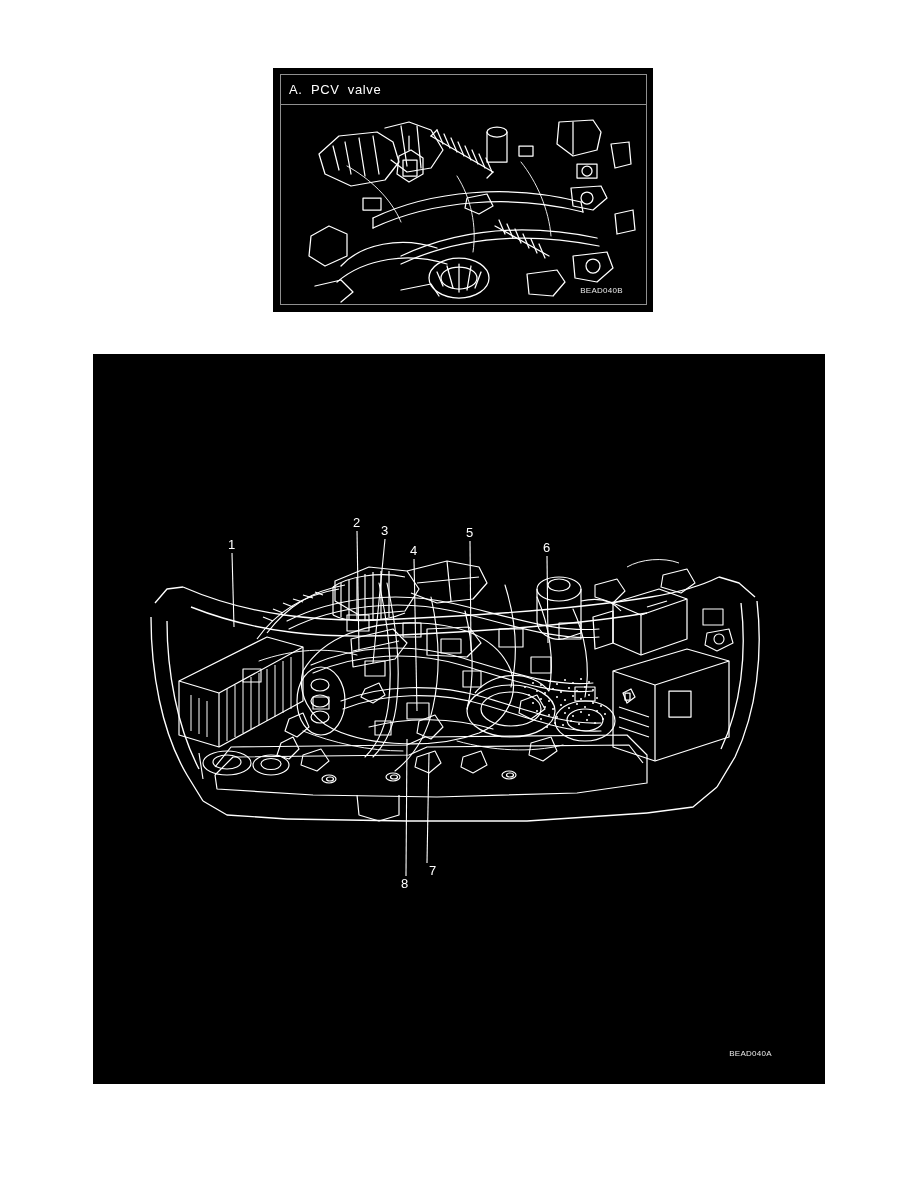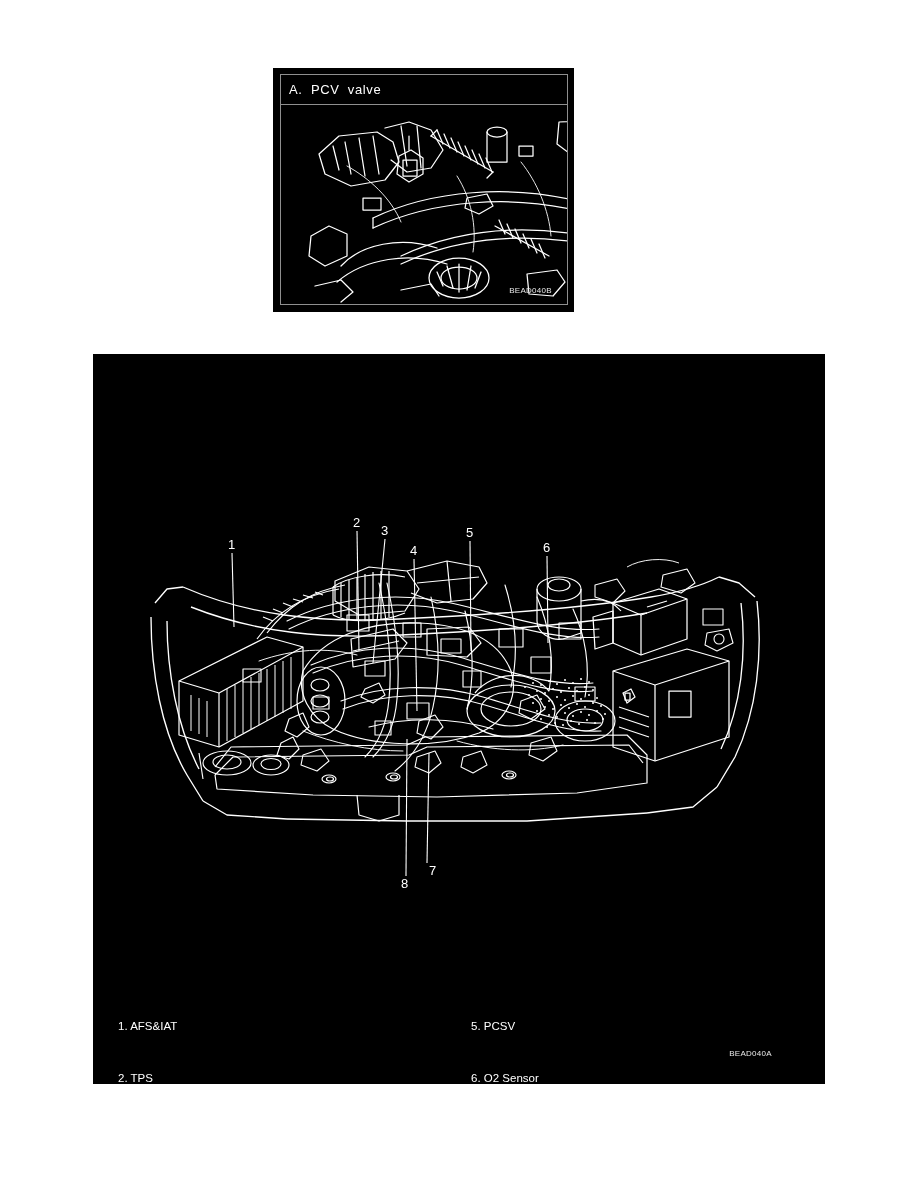--- a/index.html
+++ b/index.html
@@ -13,21 +13,21 @@
     position: relative;
     font-family: "Liberation Sans", sans-serif;
     overflow: hidden;
   }
 
   
   #pcv-panel {
     position: absolute;
     left: 273px;
     top: 68px;
-    width: 301px;
+    width: 380px;
     height: 244px;
     background: #000000;
     box-sizing: border-box;
   }
   #pcv-inner-border {
     position: absolute;
     left: 7px;
     top: 6px;
     right: 6px;
     bottom: 7px;
@@ -55,21 +55,21 @@
   #pcv-photo {
     position: absolute;
     left: 8px;
     top: 38px;
     right: 7px;
     bottom: 8px;
     overflow: hidden;
   }
   #pcv-caption {
     position: absolute;
-    right: 22px;
+    right: 30px;
     bottom: 17px;
     color: #e8e8e8;
     font-size: 8px;
     letter-spacing: 0.3px;
     margin-left: 31px;
   }
 
   
   #engine-panel {
     position: absolute;
@@ -501,29 +501,15 @@
         <text x="274" y="164">3</text>
         <text x="303" y="184">4</text>
         <text x="359" y="166">5</text>
         <text x="436" y="181">6</text>
         <text x="322" y="504">7</text>
         <text x="294" y="517">8</text>
       </g>
     </svg>
   </div>
 
-  <div id="legend">
-    <div class="legend-col" id="legend-col-left">
-      <span class="legend-row">1. AFS&amp;IAT</span>
-      <span class="legend-row">2. TPS</span>
-      <span class="legend-row">3. O2 Sensor</span>
-      <span class="legend-row">4. WTS</span>
-    </div>
-    <div class="legend-col" id="legend-col-right">
-      <span class="legend-row">5. PCSV</span>
-      <span class="legend-row">6. O2 Sensor</span>
-      <span class="legend-row">7. CKP</span>
-      <span class="legend-row">8. TDC</span>
-    </div>
-  </div>
 
   <div id="engine-caption">BEAD040A</div>
 </div>
 
 </body></html>

